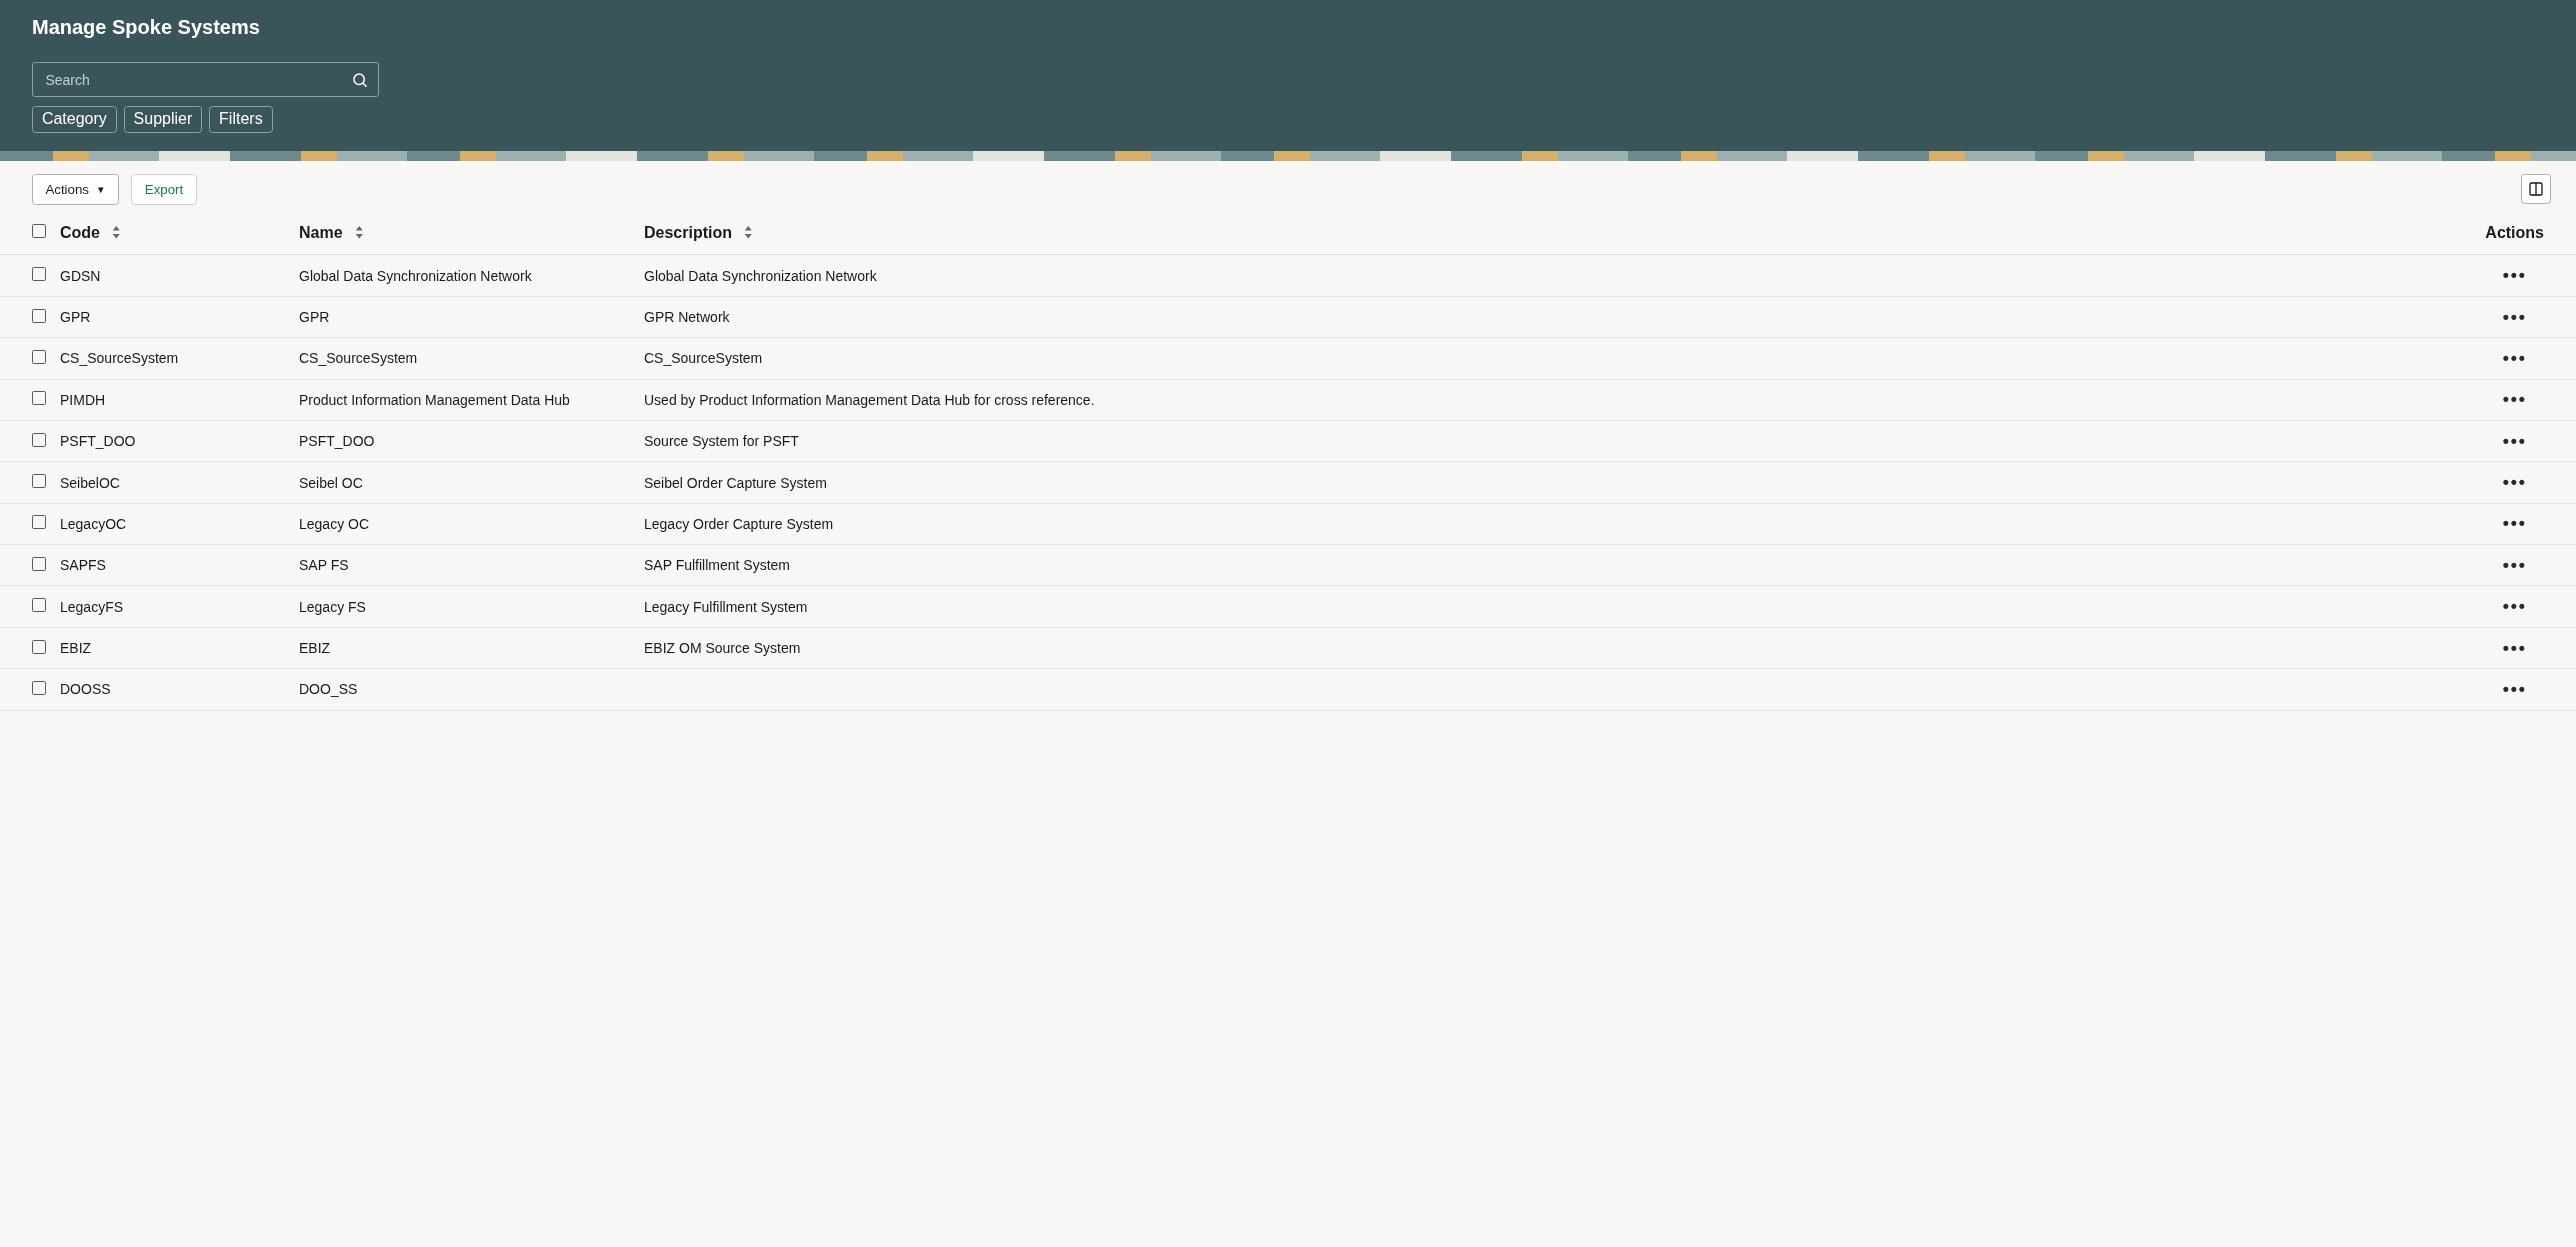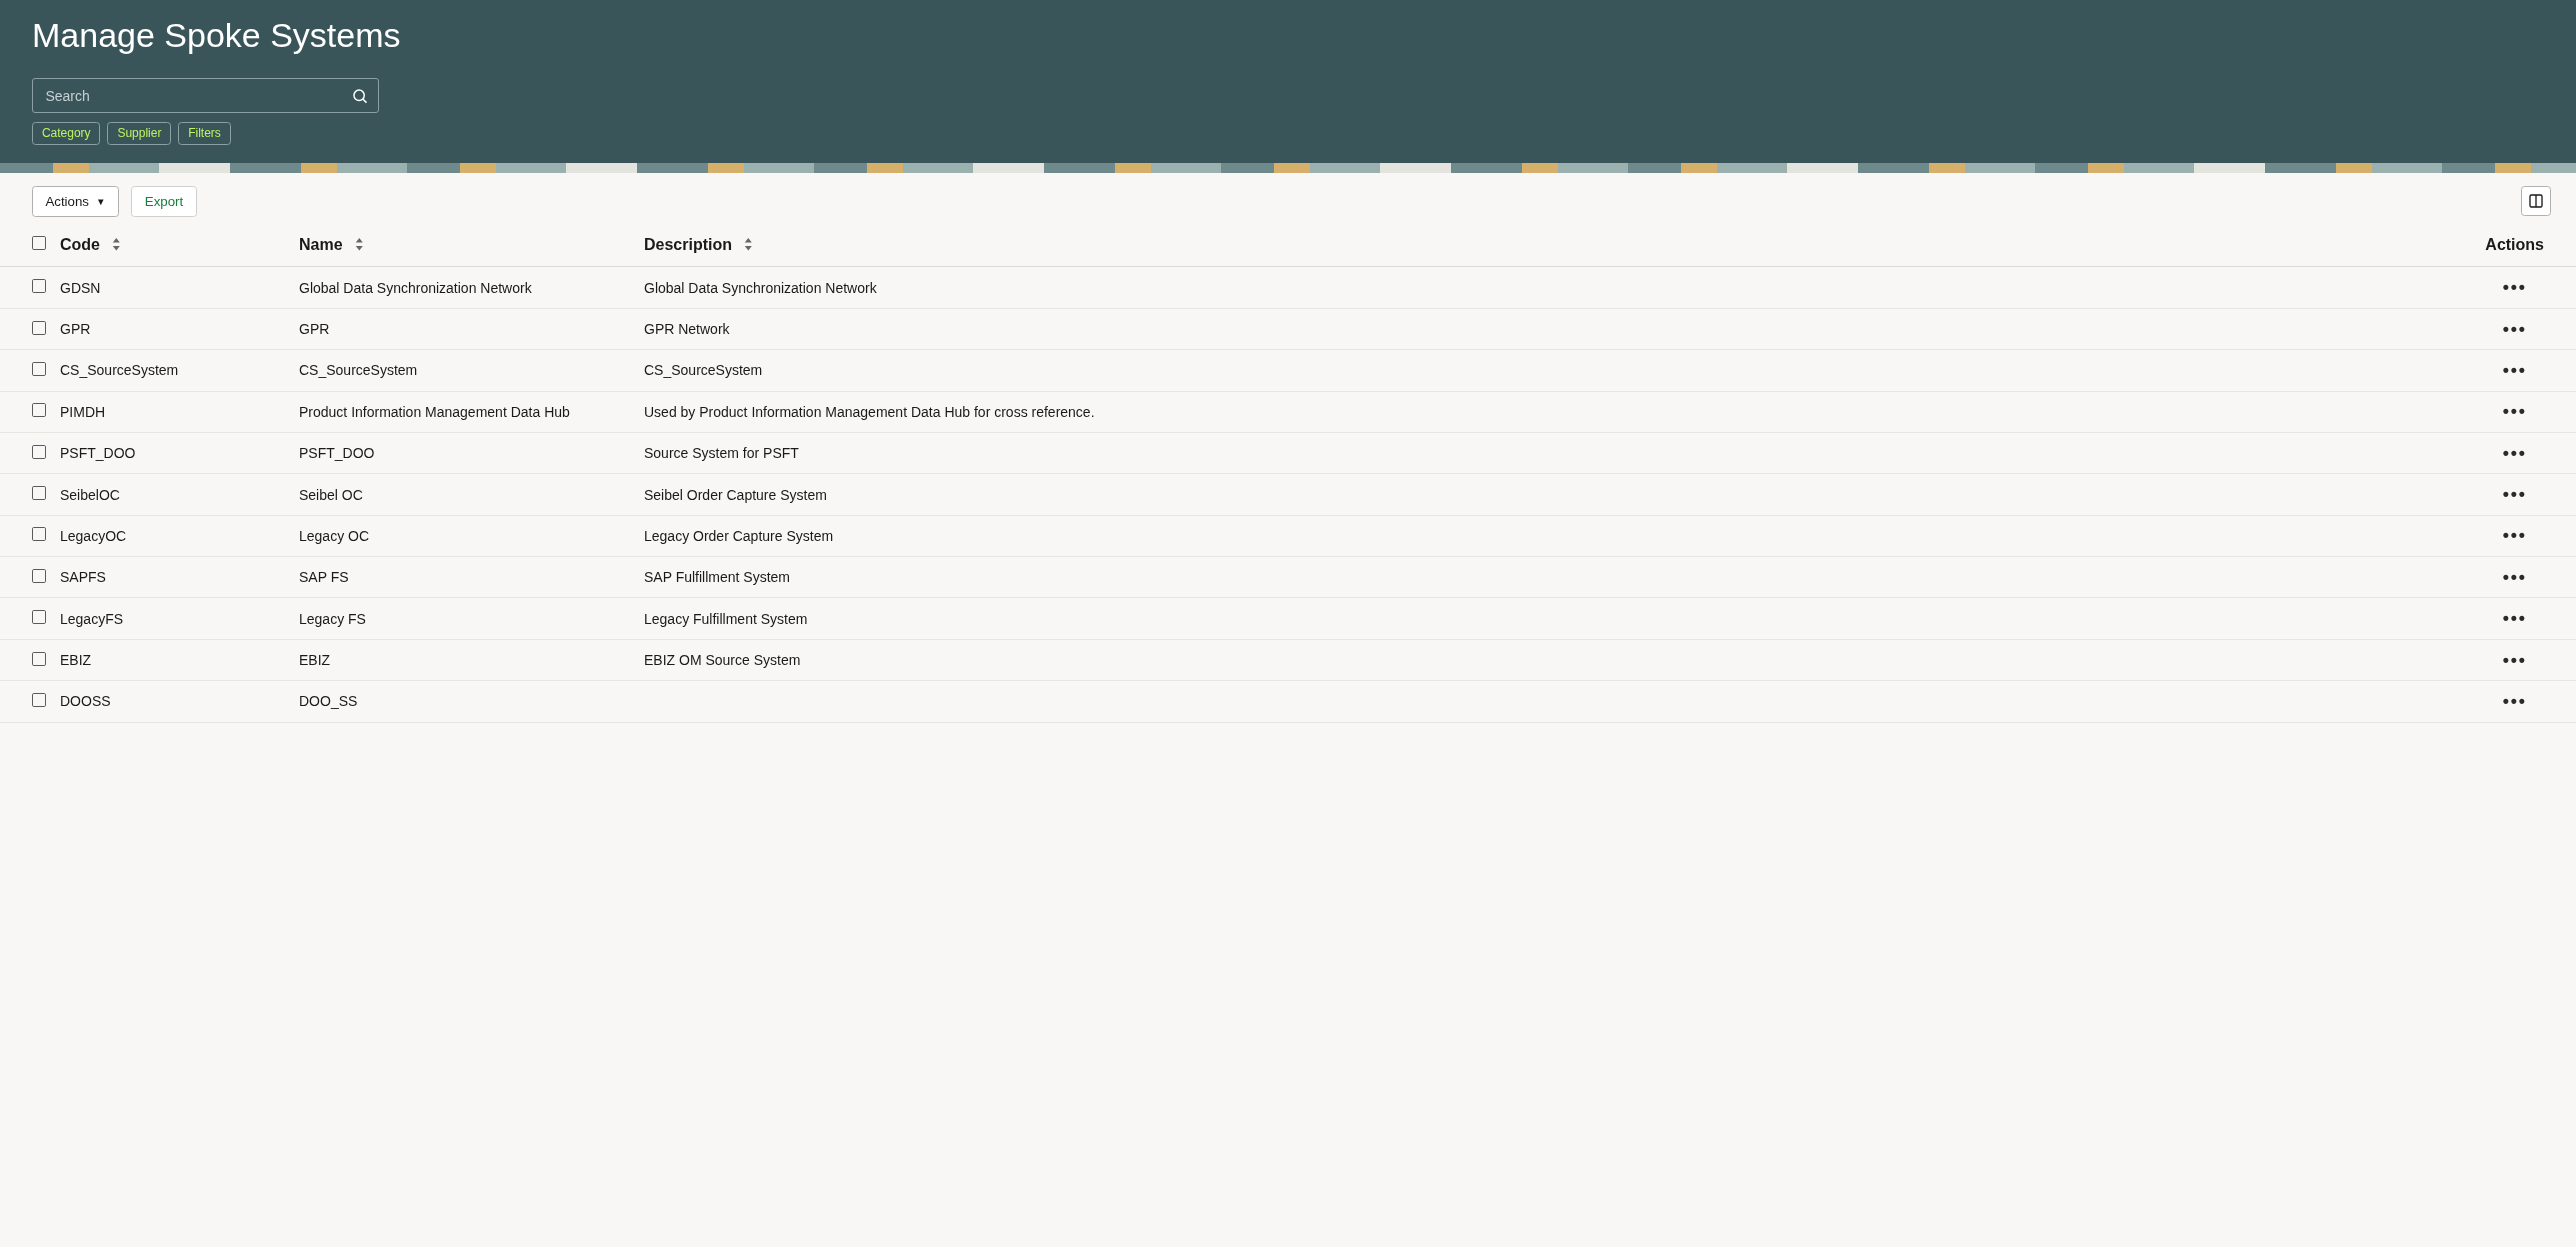--- a/index.html
+++ b/index.html
@@ -4,22 +4,22 @@
 <style>
 * { box-sizing: border-box; margin: 0; padding: 0; }
 body { font-family: -apple-system, "Segoe UI", "Helvetica Neue", Arial, sans-serif; background: #f8f7f5; color: #1a1a1a; }
 
 .header {
   background: #3a5559;
   color: #fff;
   padding: 16px 32px 17.7px 32px;
 }
 .page-title {
-  font-size: 34px;
-  font-weight: 400;
+  font-size: 20px;
+  font-weight: 700;
   margin-bottom: 23px;
 }
 .search-row { display: flex; }
 .search-box {
   position: relative;
   width: 347px;
 }
 .search-input {
   width: 100%;
   height: 35px;
@@ -40,24 +40,24 @@
   stroke: #fff;
 }
 .chip-row {
   display: flex;
   gap: 7px;
   margin-top: 8.9px;
 }
 .chip {
   background: transparent;
   border: 0.9px solid #8aa0a3;
-  color: #bef264;
+  color: #ffffff;
   border-radius: 3.5px;
   padding: 3.5px 8.9px;
-  font-size: 12px;
+  font-size: 16px;
   cursor: pointer;
 }
 
 .divider-band {
   height: 10.6px;
   background: repeating-linear-gradient(90deg,
     #6e8a8c 0 53px, #d6b06a 53px 89px, #9bb1b0 89px 159px, #e3e4de 159px 230px,
     #6e8a8c 230px 301px, #d6b06a 301px 337px, #9bb1b0 337px 407px);
 }
 

